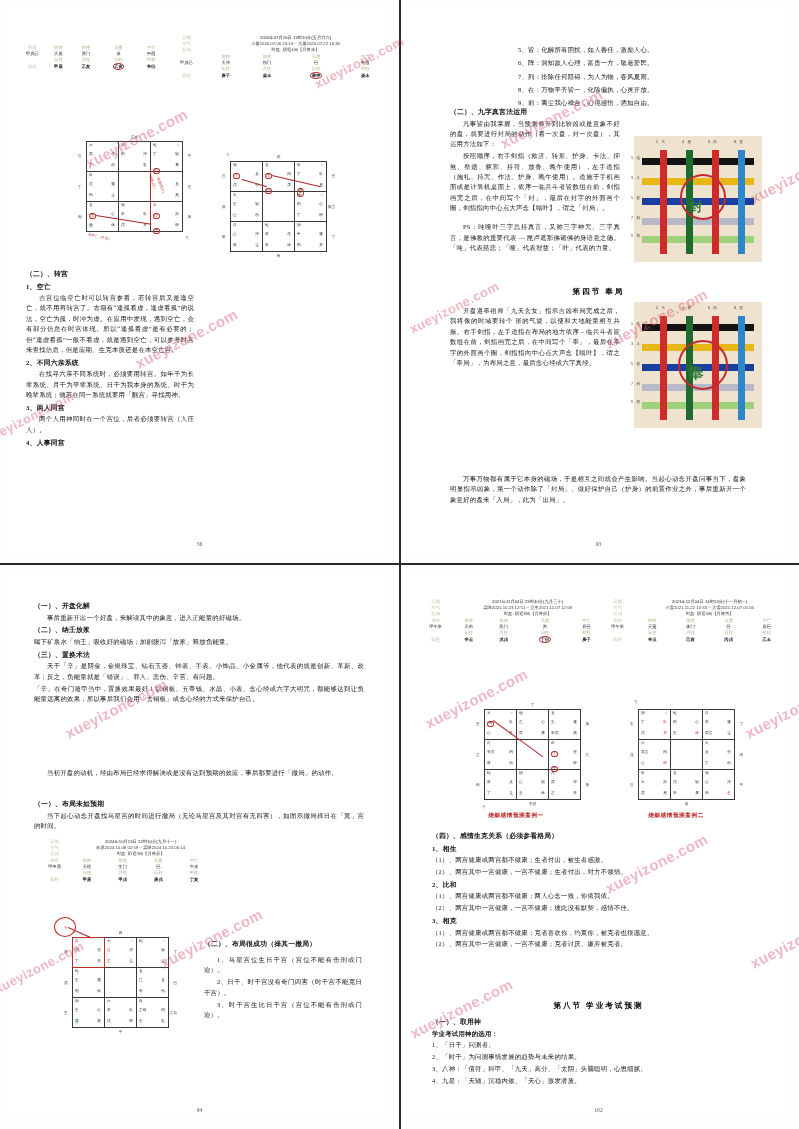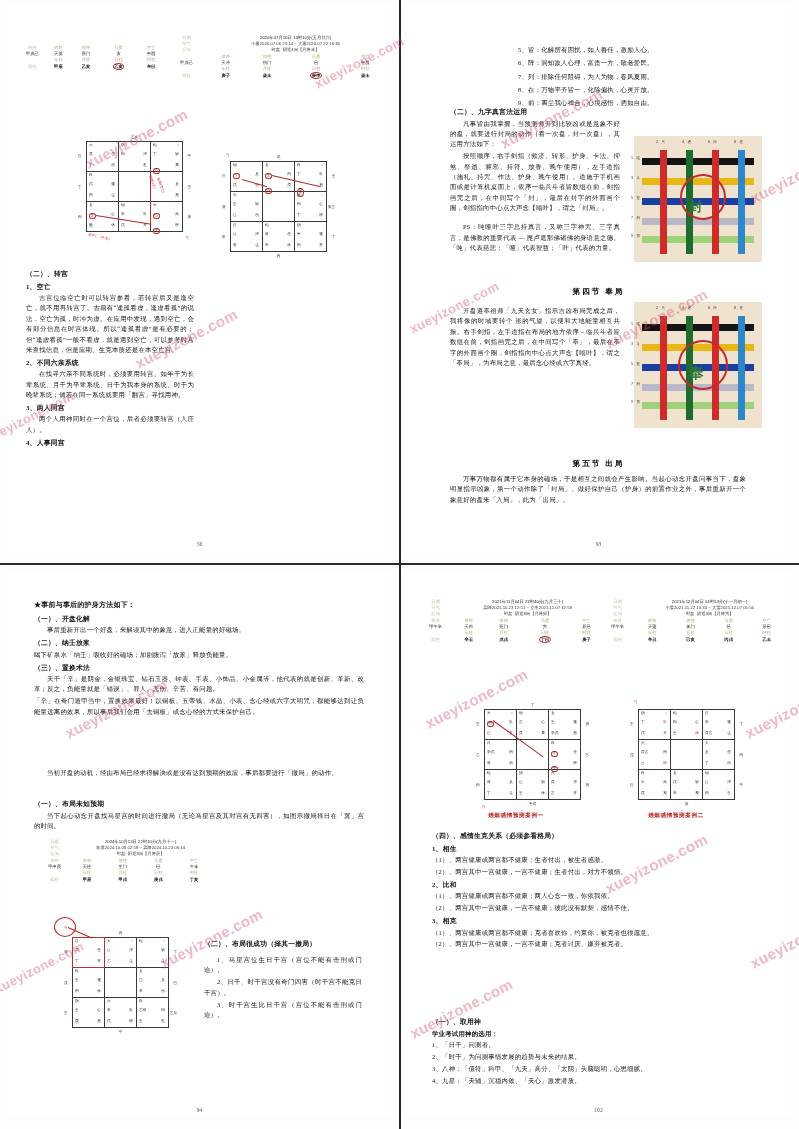--- a/index.html
+++ b/index.html
@@ -454,29 +454,27 @@
         <span class="mlab" style="left:-3px;top:20px;">1、临</span>
         <span class="mlab" style="left:-3px;top:40px;">3、斗</span>
         <span class="mlab" style="left:-3px;top:60px;">5、皆</span>
         <span class="mlab" style="left:-3px;top:80px;">7、列</span>
         <span class="mlab" style="left:-3px;top:98px;">9、前</span>
         <span class="mchar" style="left:62px;top:56%;font-size:15px;">奉</span>
         <div class="mcircle" style="left:44px;top:38px;width:46px;height:46px;"></div>
       </div>
     </div>
 
-    <div class="sec" style="position:absolute;left:0;right:0;top:444px;">第五节 出局</div>
     <div class="txt ind" style="position:absolute;left:44px;top:468px;width:296px;">万事万物都有属于它本身的磁场，于是相互之间就会产生影响。当起心动念开盘问事当下，盘象明显指示凶象，第一个动作除了「封局」、做好保护自己（护身）的前置作业之外，事后重新开一个象意好的盘来「入局」，此为「出局」。</div>
 
     <div class="pgno">93</div>
   </div>
 
   <div class="page p-bl">
     <div class="txt" style="position:absolute;left:26px;top:28px;width:330px;">
-      <p class="starhd">★事前与事后的护身方法如下：</p>
       <p class="hd">（一）、开盘化解</p>
       <p class="ind">事后重新开出一个好盘，来解读其中的象意，进入正能量的好磁场。</p>
       <p class="hd">（二）、纳壬放浆</p>
       <p>喝下矿泉水「纳壬」吸收好的磁场；加剧腹泻「放浆」释放负能量。</p>
       <p class="hd">（三）、置换术法</p>
       <p class="ind">天干「辛」是阴金，金银珠宝、钻石玉器、钟表、手表、小饰品、小金属等，他代表的就是创新、革新、改革；反之，负能量就是「错误」、罪人、悲伤、辛苦、有问题。</p>
       <p>「辛」在奇门遁甲当中，置换效果最好！以铜板、五帝钱、水晶、小表、念心经或六字大明咒，都能够达到让负能量远离的效果，所以事后我们会用「去铜板」或念心经的方式来保护自己。</p>
     </div>
 
     <div class="txt ind" style="position:absolute;left:26px;top:196px;width:330px;">当初开盘的动机，经由布局已经求得解决或是没有达到预期的效应，事后都要进行「撤局」的动作。</div>
@@ -951,20 +949,21 @@
       <p>（1）、两宫健康或两宫都不健康；生者付出，被生者感激。</p>
       <p>（2）、两宫其中一宫健康，一宫不健康；生者付出，对方不领情。</p>
       <p class="hd">2、比和</p>
       <p>（1）、两宫健康或两宫都不健康；两人心念一致，你依我依。</p>
       <p>（2）、两宫其中一宫健康，一宫不健康；彼此没有默契，感情不佳。</p>
       <p class="hd">3、相克</p>
       <p>（1）、两宫健康或两宫都不健康；克者喜欢你，约束你，被克者也很愿意。</p>
       <p>（2）、两宫其中一宫健康，一宫不健康；克者讨厌、嫌弃被克者。</p>
     </div>
 
+    <div class="sec" style="position:absolute;left:0;right:0;top:420px;">第八节 学业考试预测</div>
     <div class="txt" style="position:absolute;left:26px;top:444px;width:336px;">
       <p class="hd">（一）、取用神</p>
       <p style="font-weight:bold;">学业考试用神的选用：</p>
       <p>1、「日干」问测者。</p>
       <p>2、「时干」为问测事情发展的趋势与未来的结果。</p>
       <p>3、八神：「值符」科甲、「九天」高分、「太阴」头脑聪明，心思细腻。</p>
       <p>4、九星：「天辅」沉稳内敛、「天心」激发潜质。</p>
     </div>
 
     <div class="pgno">102</div>

